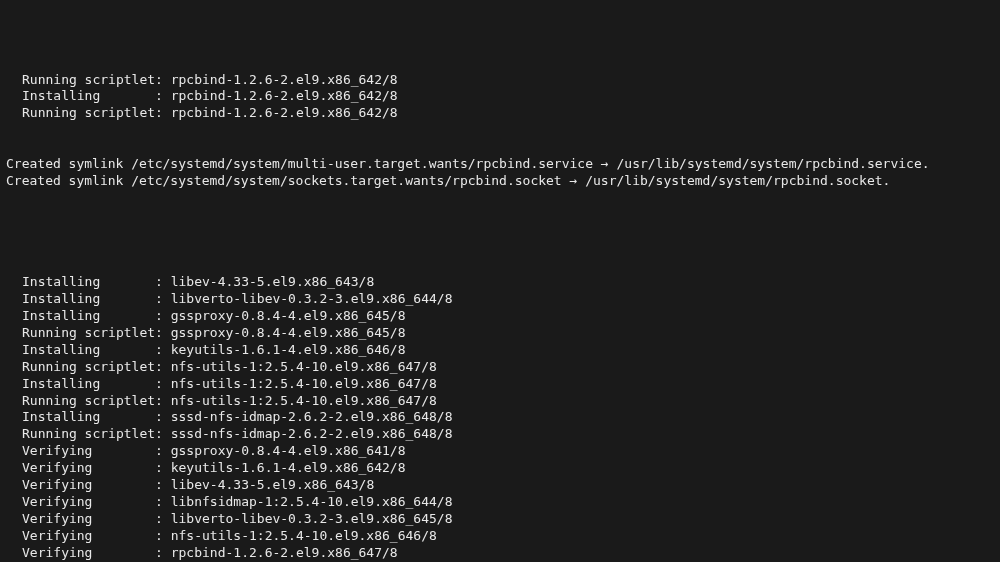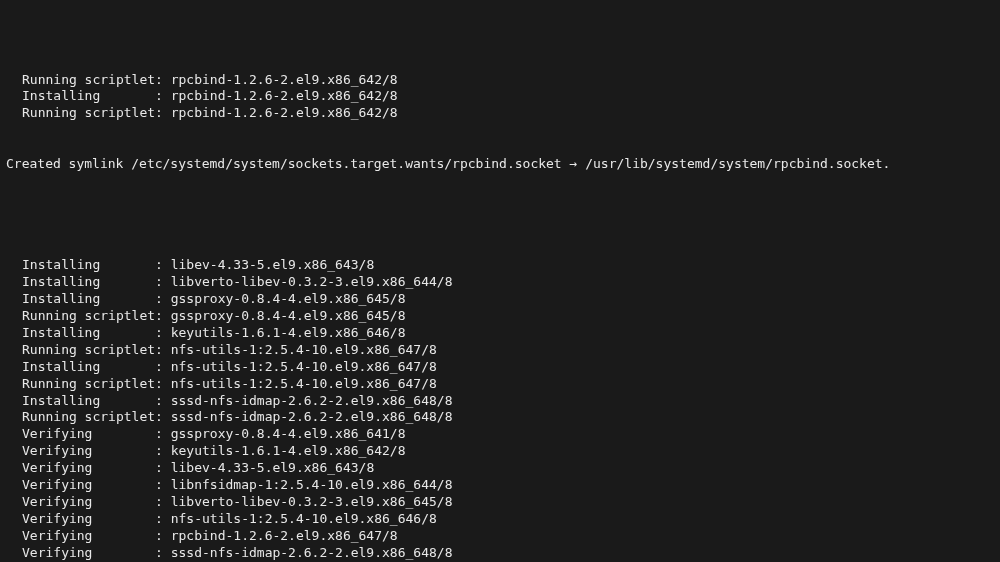--- a/index.html
+++ b/index.html
@@ -25,21 +25,21 @@
     .indent { padding-left: 16px; }
     .blank { height: 17px; }
   </style>
 </head>
 <body>
 
 
 
 <div id="initial-section"><div class="line"><span class="left indent">Running scriptlet: rpcbind-1.2.6-2.el9.x86_64</span><span class="right">2/8</span></div><div class="line"><span class="left indent">Installing       : rpcbind-1.2.6-2.el9.x86_64</span><span class="right">2/8</span></div><div class="line"><span class="left indent">Running scriptlet: rpcbind-1.2.6-2.el9.x86_64</span><span class="right">2/8</span></div></div>
 
-<div id="symlinks-section"><div>Created symlink /etc/systemd/system/sockets.target.wants/rpcbind.socket → /usr/lib/systemd/system/rpcbind.socket.</div></div>
+<div id="symlinks-section"><div>Created symlink /etc/systemd/system/multi-user.target.wants/rpcbind.service → /usr/lib/systemd/system/rpcbind.service.</div><div>Created symlink /etc/systemd/system/sockets.target.wants/rpcbind.socket → /usr/lib/systemd/system/rpcbind.socket.</div></div>
 
 <div class="blank"></div>
 
 <div id="main-section"><div class="line"><span class="left indent">Installing       : libev-4.33-5.el9.x86_64</span><span class="right">3/8</span></div><div class="line"><span class="left indent">Installing       : libverto-libev-0.3.2-3.el9.x86_64</span><span class="right">4/8</span></div><div class="line"><span class="left indent">Installing       : gssproxy-0.8.4-4.el9.x86_64</span><span class="right">5/8</span></div><div class="line"><span class="left indent">Running scriptlet: gssproxy-0.8.4-4.el9.x86_64</span><span class="right">5/8</span></div><div class="line"><span class="left indent">Installing       : keyutils-1.6.1-4.el9.x86_64</span><span class="right">6/8</span></div><div class="line"><span class="left indent">Running scriptlet: nfs-utils-1:2.5.4-10.el9.x86_64</span><span class="right">7/8</span></div><div class="line"><span class="left indent">Installing       : nfs-utils-1:2.5.4-10.el9.x86_64</span><span class="right">7/8</span></div><div class="line"><span class="left indent">Running scriptlet: nfs-utils-1:2.5.4-10.el9.x86_64</span><span class="right">7/8</span></div><div class="line"><span class="left indent">Installing       : sssd-nfs-idmap-2.6.2-2.el9.x86_64</span><span class="right">8/8</span></div><div class="line"><span class="left indent">Running scriptlet: sssd-nfs-idmap-2.6.2-2.el9.x86_64</span><span class="right">8/8</span></div><div class="line"><span class="left indent">Verifying        : gssproxy-0.8.4-4.el9.x86_64</span><span class="right">1/8</span></div><div class="line"><span class="left indent">Verifying        : keyutils-1.6.1-4.el9.x86_64</span><span class="right">2/8</span></div><div class="line"><span class="left indent">Verifying        : libev-4.33-5.el9.x86_64</span><span class="right">3/8</span></div><div class="line"><span class="left indent">Verifying        : libnfsidmap-1:2.5.4-10.el9.x86_64</span><span class="right">4/8</span></div><div class="line"><span class="left indent">Verifying        : libverto-libev-0.3.2-3.el9.x86_64</span><span class="right">5/8</span></div><div class="line"><span class="left indent">Verifying        : nfs-utils-1:2.5.4-10.el9.x86_64</span><span class="right">6/8</span></div><div class="line"><span class="left indent">Verifying        : rpcbind-1.2.6-2.el9.x86_64</span><span class="right">7/8</span></div><div class="line"><span class="left indent">Verifying        : sssd-nfs-idmap-2.6.2-2.el9.x86_64</span><span class="right">8/8</span></div></div>
 
 
 
 
 
 

